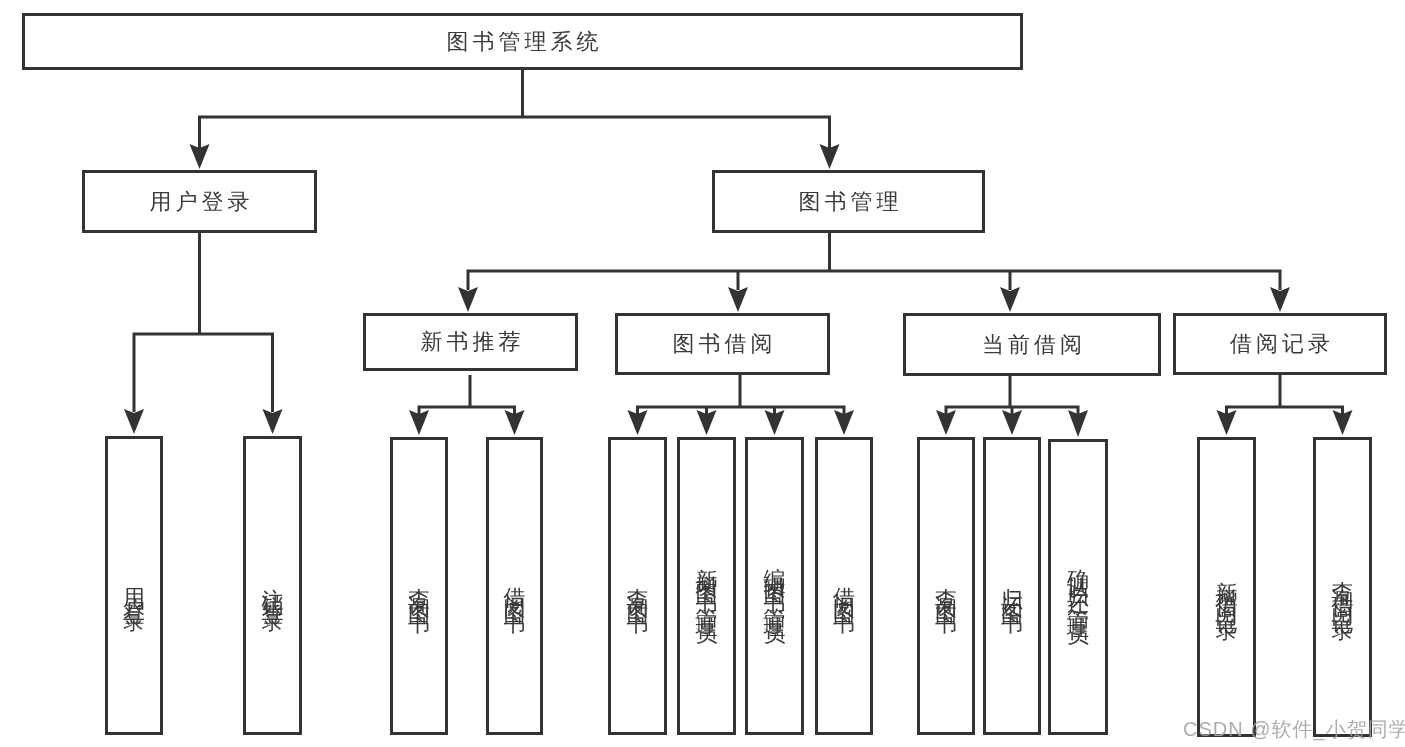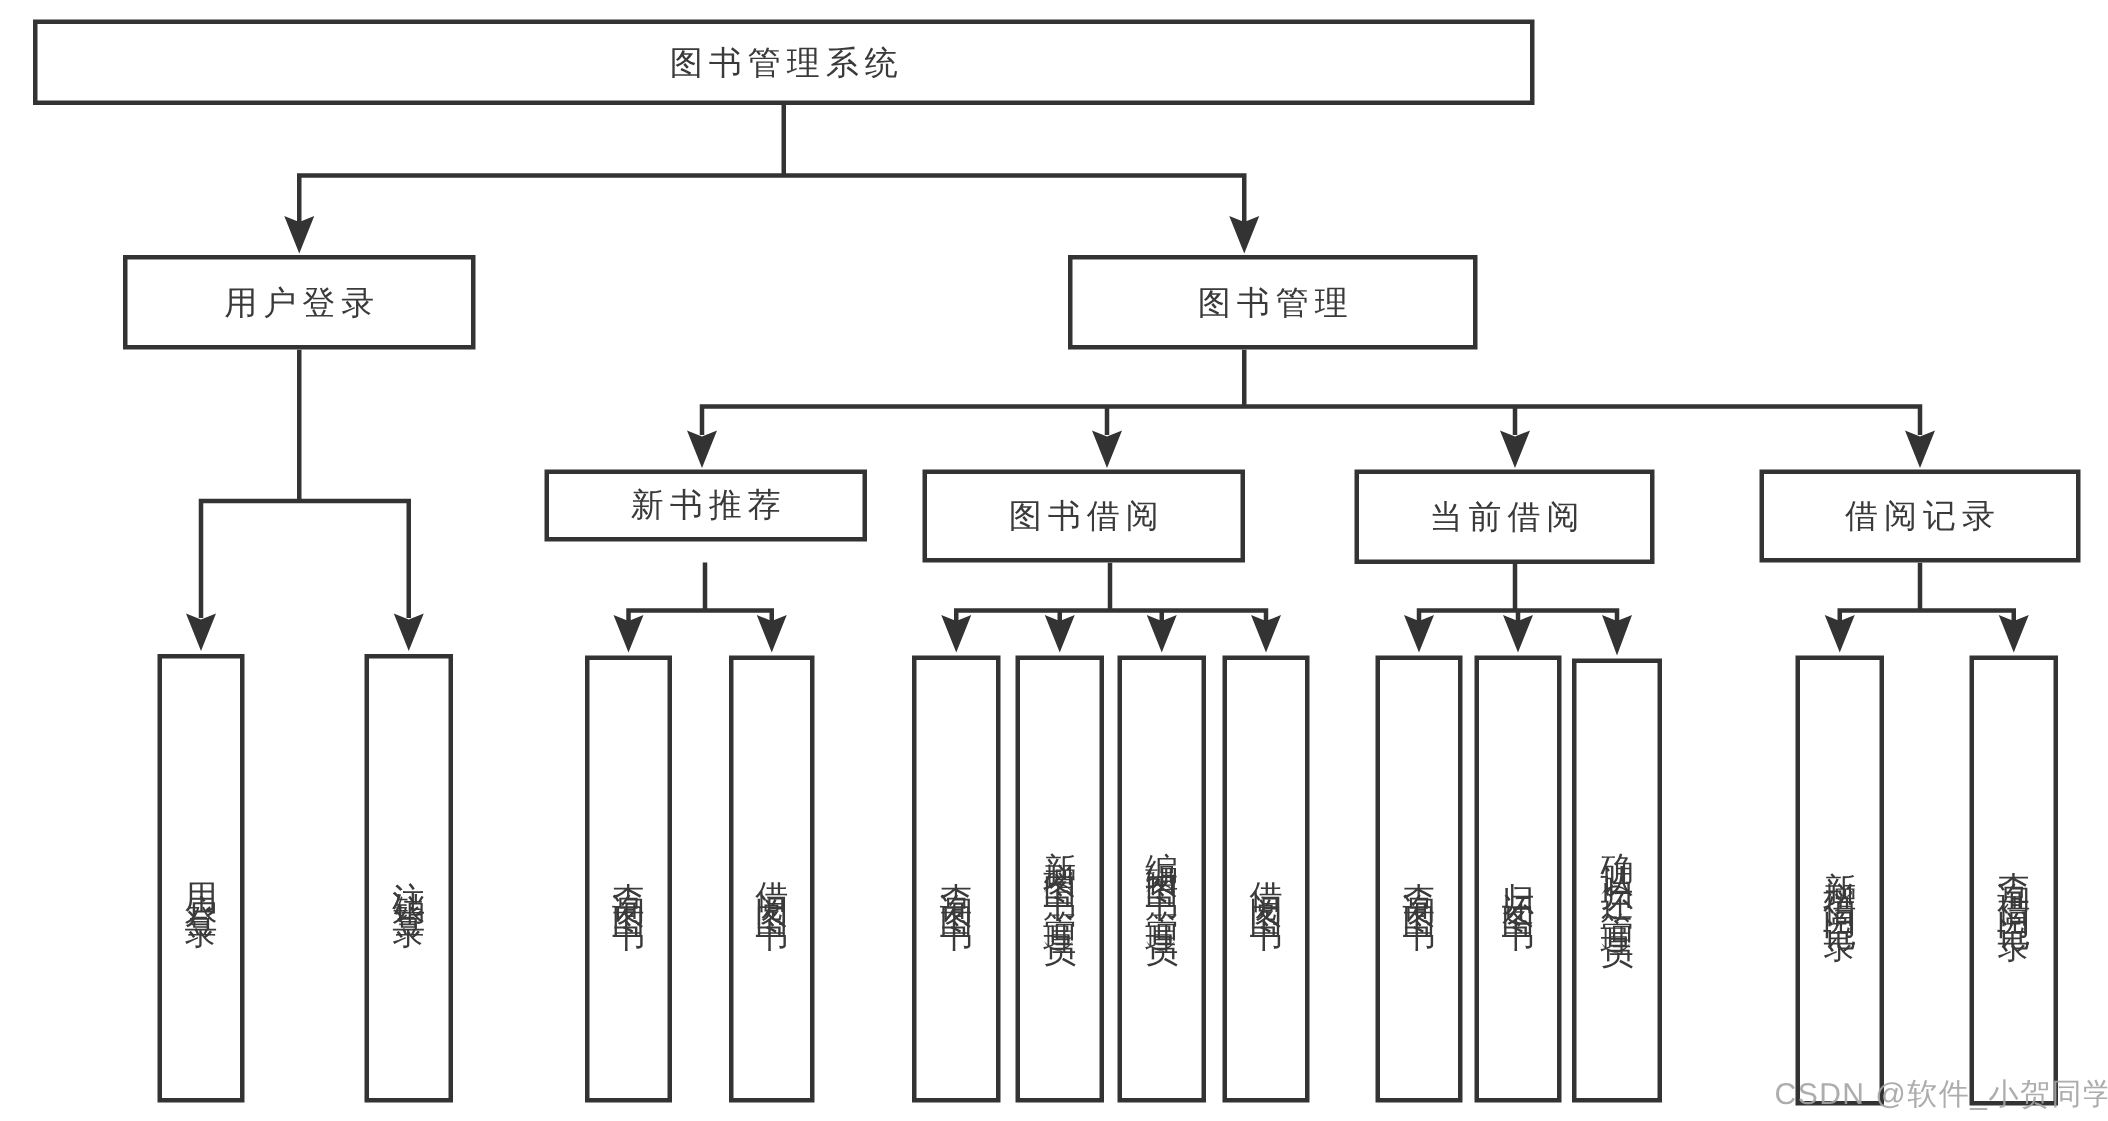--- a/index.html
+++ b/index.html
@@ -80,23 +80,23 @@
     <path d="M1280 375 V407 M1226.5 414 V407 H1342.5 V414"></path>
     <polygon points="1216.5,410 1226.5,414 1236.5,410 1226.5,435"></polygon>
     <polygon points="1332.5,410 1342.5,414 1352.5,410 1342.5,435"></polygon>
   </svg>
 
   <div class="node h" style="left:22px;top:13px;width:1001px;height:57px">图书管理系统</div>
 
   <div class="node h" style="left:82px;top:170px;width:235px;height:63px">用户登录</div>
   <div class="node h" style="left:712px;top:170px;width:273px;height:63px">图书管理</div>
 
-  <div class="node h" style="left:363px;top:313px;width:215px;height:48px">新书推荐</div>
+  <div class="node h" style="left:363px;top:313px;width:215px;height:58px">新书推荐</div>
   <div class="node h" style="left:615px;top:313px;width:215px;height:62px">图书借阅</div>
-  <div class="node h" style="left:903px;top:313px;width:200px;height:63px">当前借阅</div>
+  <div class="node h" style="left:903px;top:313px;width:258px;height:63px">当前借阅</div>
   <div class="node h" style="left:1173px;top:313px;width:214px;height:62px">借阅记录</div>
 
   <div class="node v" style="left:105px;top:436px;width:58px;height:299px">
     <span class="vtext">用户登录</span>
   </div>
   <div class="node v" style="left:243px;top:436px;width:59px;height:299px">
     <span class="vtext">注销登录</span>
   </div>
 
   <div class="node v" style="left:390px;top:437px;width:58px;height:298px">

